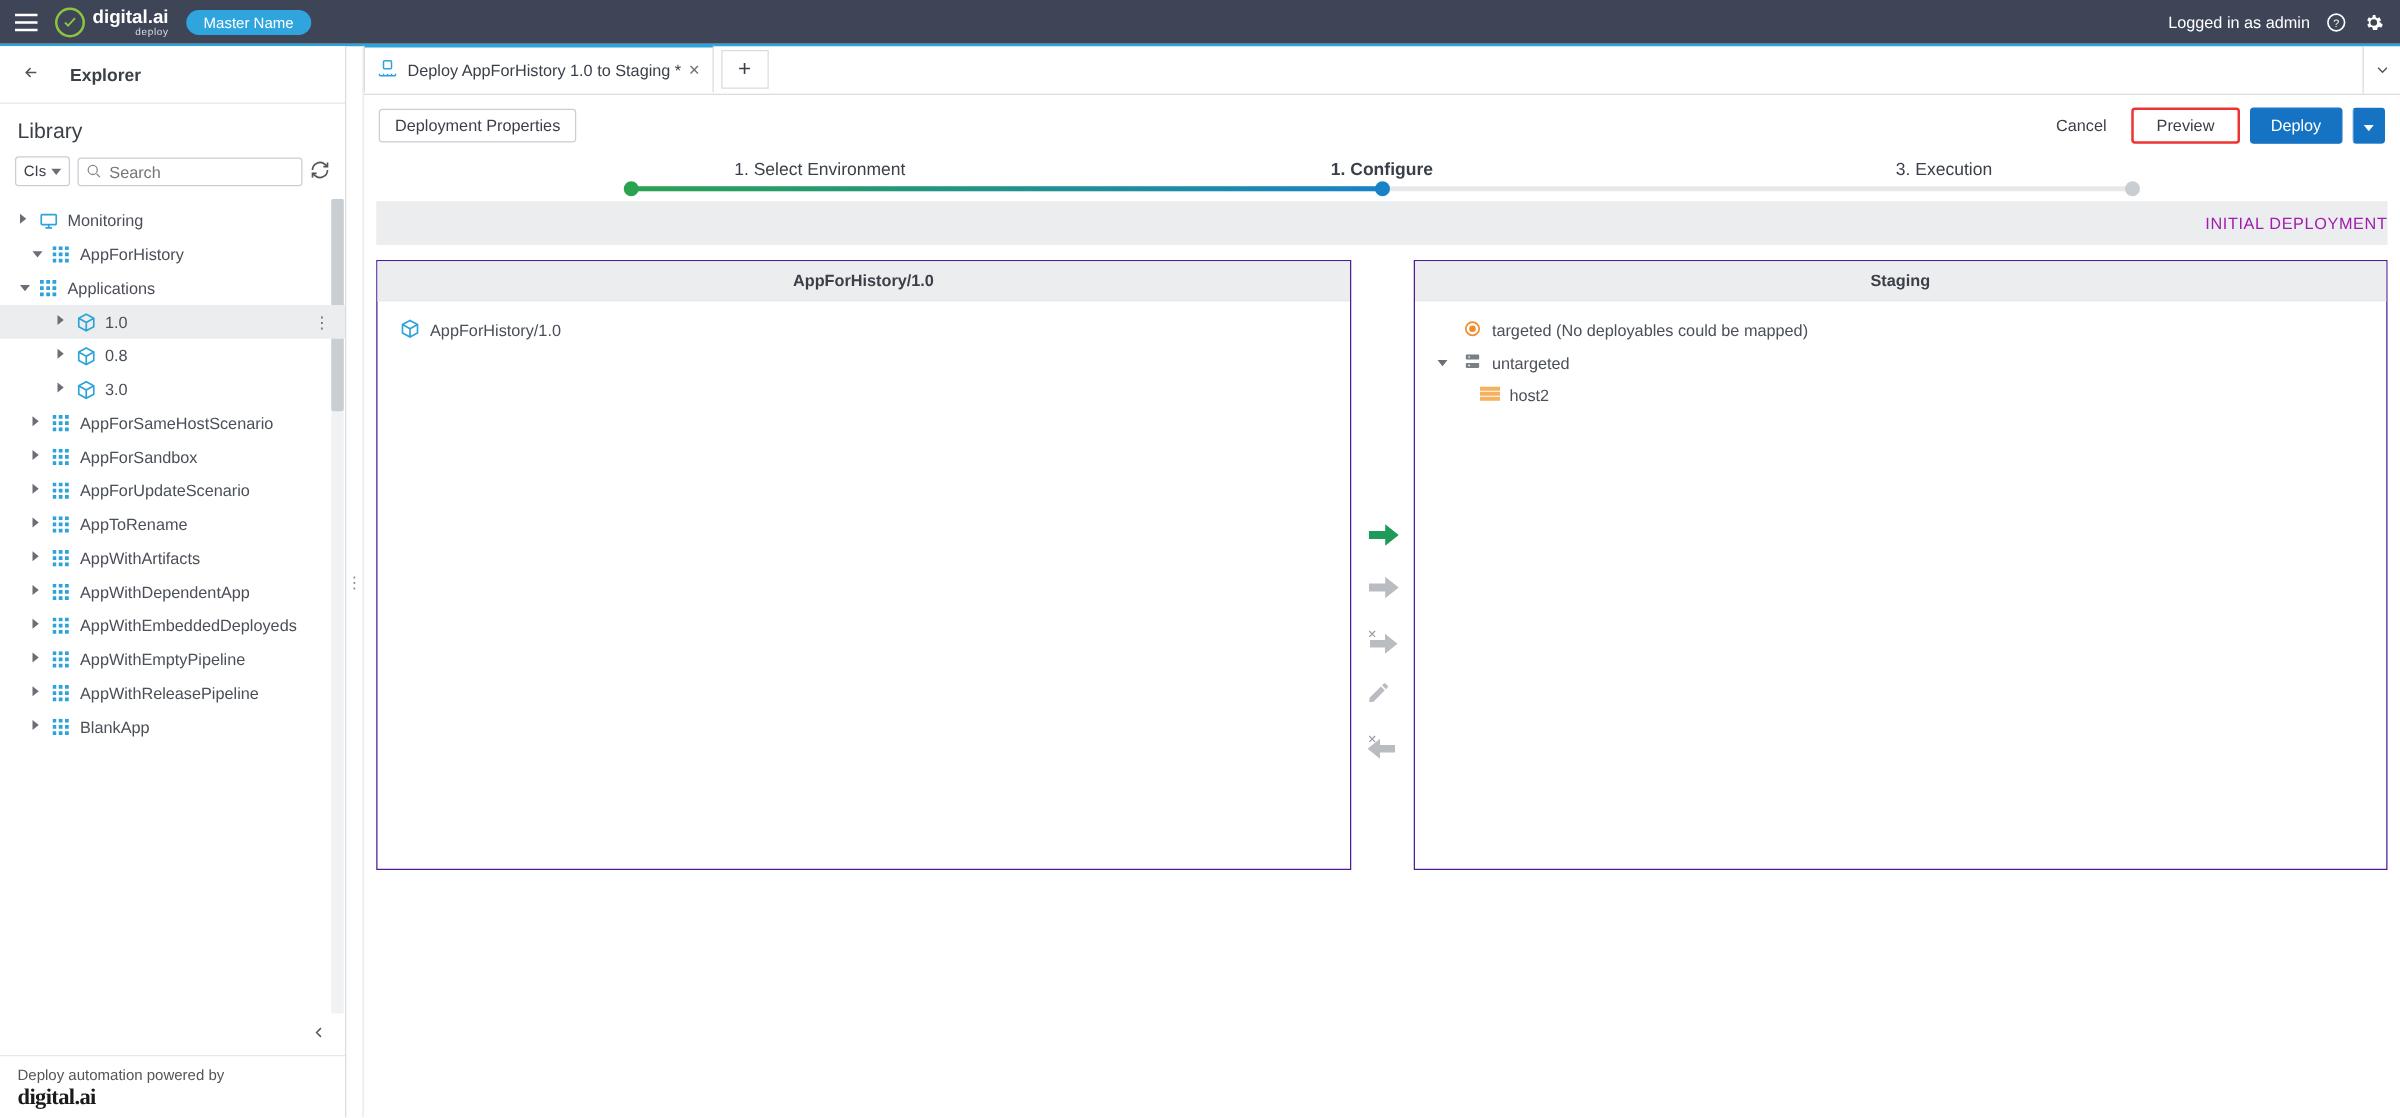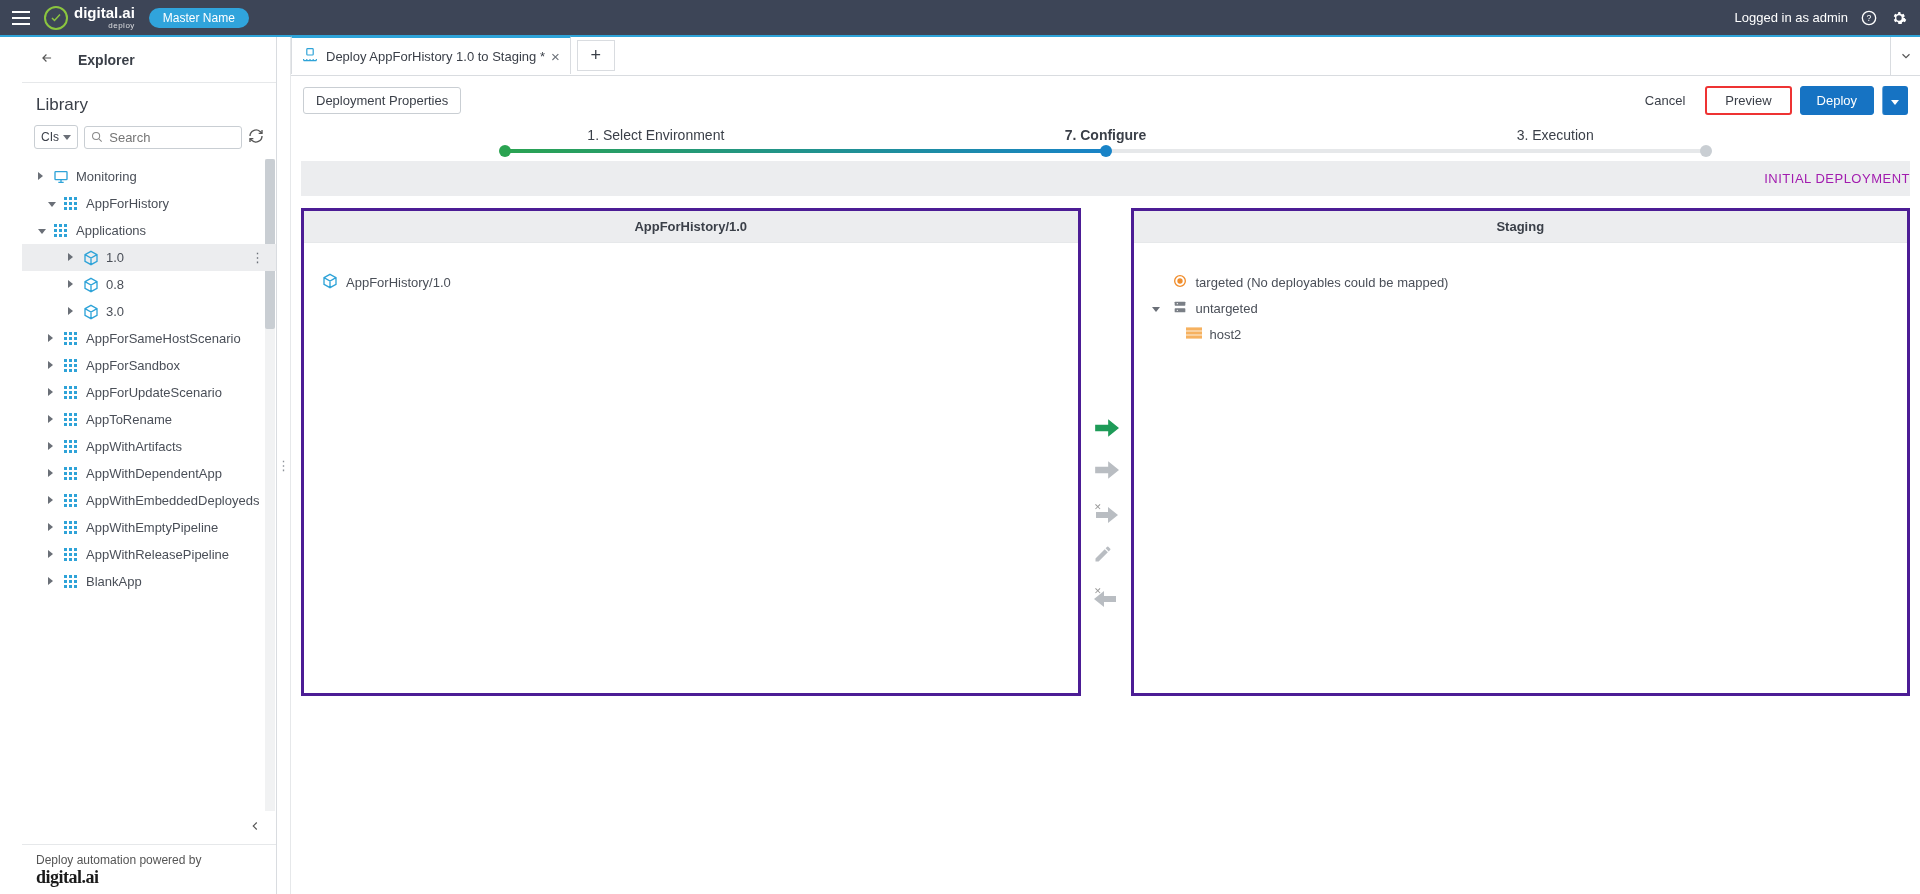--- a/index.html
+++ b/index.html
@@ -13,21 +13,21 @@
 .logo-badge { width:24px; height:24px; border:2px solid #8bc53f; border-radius:50%; display:flex; align-items:center; justify-content:center; margin-right:6px;}
 .logo-badge svg { width:12px; height:12px; }
 .logo-text{ font-weight:600; font-size:15px; line-height:14px;}
 .logo-sub{font-size:8px; letter-spacing:0.5px; display:block; text-align:right; opacity:.8;}
 .master-name{ background:#30a4dc; color:#fff; padding:3px 14px; border-radius:12px; font-size:12px;}
 .topbar-right{ margin-left:auto; display:flex; align-items:center; gap:12px;}
 .topbar-right .icon{ width:18px; height:18px; cursor:pointer; display:flex; align-items:center; justify-content:center;}
 
 
 .shell{ display:flex; height: calc(100vh - 35px); border-top:2px solid #2ea3d8;}
-.sidebar{ width:277px; border-right:1px solid #d9dce0; display:flex; flex-direction:column; background:#fff;padding-left:22px;}
+.sidebar{ width:277px; border-right:1px solid #d9dce0; display:flex; flex-direction:column; background:#fff;}
 .explorer-head{ display:flex; align-items:center; padding:14px 16px; border-bottom:1px solid #e6e8ea;}
 .explorer-head .back-icon{ color:#555; margin-right:22px; cursor:pointer;}
 .explorer-head .title{ font-weight:600; font-size:14px; color:#3a3f48;}
 .library-title{ padding:12px 14px 10px; font-size:17px; color:#3a3f48;}
 .filter-row{ display:flex; align-items:center; padding:0 12px 10px; gap:6px;}
 .cls-dd{ border:1px solid #c9ced3; border-radius:3px; padding:4px 6px; display:flex; align-items:center; gap:4px; font-size:12px; cursor:pointer;}
 .search-wrap{ flex:1; border:1px solid #c9ced3; border-radius:3px; display:flex; align-items:center; padding:3px 6px; gap:6px;}
 .search-wrap input{ border:none; outline:none; width:100%; font-size:13px;}
 .refresh-icon{ cursor:pointer; color:#555;}
 
@@ -78,21 +78,21 @@
 .track{ position:absolute; left:210px; right:210px; bottom:8px; height:4px; background:#e6e8ea; border-radius:3px;}
 .track .seg1{ position:absolute; left:0; width:50%; height:100%; background:linear-gradient(90deg,#2aa351,#1883c7); border-radius:3px;}
 .dot{ position:absolute; bottom:4px; width:12px; height:12px; border-radius:50%;}
 .dot.d1{ left:208px; background:#2aa351;}
 .dot.d2{ left:calc(50% - 6px + 0px); background:#1883c7;}
 .dot.d3{ right:208px; background:#c9ced3;}
 
 .banner{ background:#ecedef; text-align:right; padding:10px 0; font-weight:400; letter-spacing:0.5px; color:#a21caf; margin:0 10px;}
 
 .panels{ display:flex; gap:0; padding:12px 10px 20px; height:520px;}
-.panel{ flex:1; border:3px solid #4c1d95; display:flex; flex-direction:column; min-width:0;gap:16px;}
+.panel{ flex:1; border:1px solid #4c1d95; display:flex; flex-direction:column; min-width:0;}
 .panel-head{ background:#ecedef; text-align:center; font-weight:600; padding:8px 0; border-bottom:1px solid #e6e8ea;}
 .panel-body{ flex:1; padding:10px 18px; overflow:auto;}
 .panel-row{ display:flex; align-items:center; gap:8px; height:26px; font-size:13px; color:#4a4f58;}
 .panel-row .caret{ width:12px; font-size:10px; color:#666;}
 .middle-ctrls{ width:50px; display:flex; flex-direction:column; align-items:center; justify-content:center; gap:22px; padding-top:120px;}
 .arrow-btn{ width:26px; height:20px; cursor:pointer;}
 
 .icon-targeted{ color:#f08c2a;}
 .icon-host{ color:#f08c2a;}
 .icon-server{ color:#7a7f86;}
@@ -454,21 +454,21 @@
       <button class="btn">Deployment Properties</button>
       <div class="toolbar-spacer"></div>
       <button class="btn link">Cancel</button>
       <button class="btn highlight">Preview</button>
       <button class="btn primary">Deploy</button>
       <button class="btn caret"><span class="tri-down" style="border-top-color:#fff"></span></button>
     </div>
 
     <div class="steps">
       <div class="step" style="text-align:center">1. Select Environment</div>
-      <div class="step active" style="text-align:center">7. Configure</div>
+      <div class="step active" style="text-align:center">1. Configure</div>
       <div class="step" style="text-align:center">3. Execution</div>
       <div class="track">
           <div class="seg1"></div>
         </div>
       <div class="dot d1"></div>
       <div class="dot d2"></div>
       <div class="dot d3"></div>
     </div>
 
     <div class="banner">INITIAL DEPLOYMENT</div>

